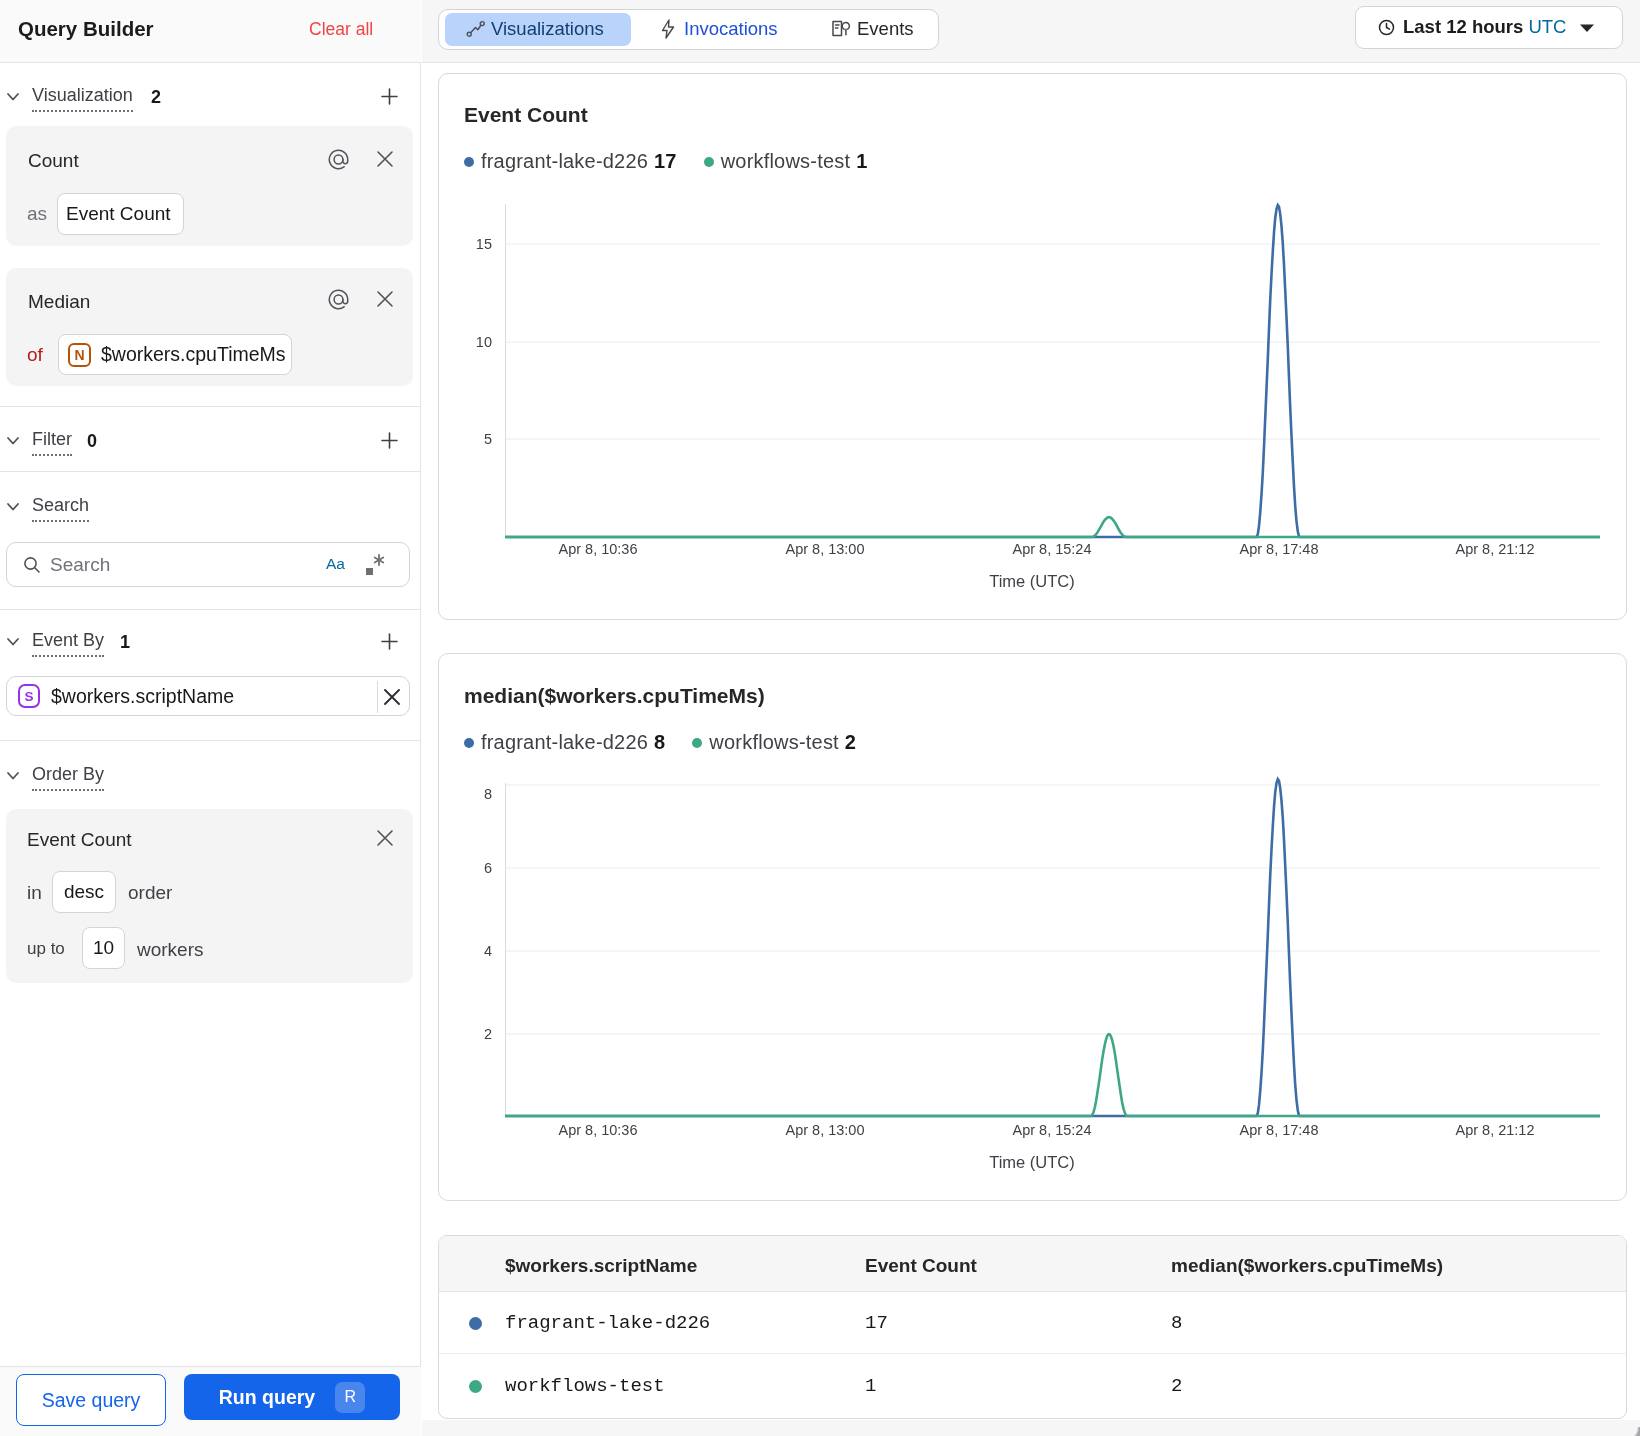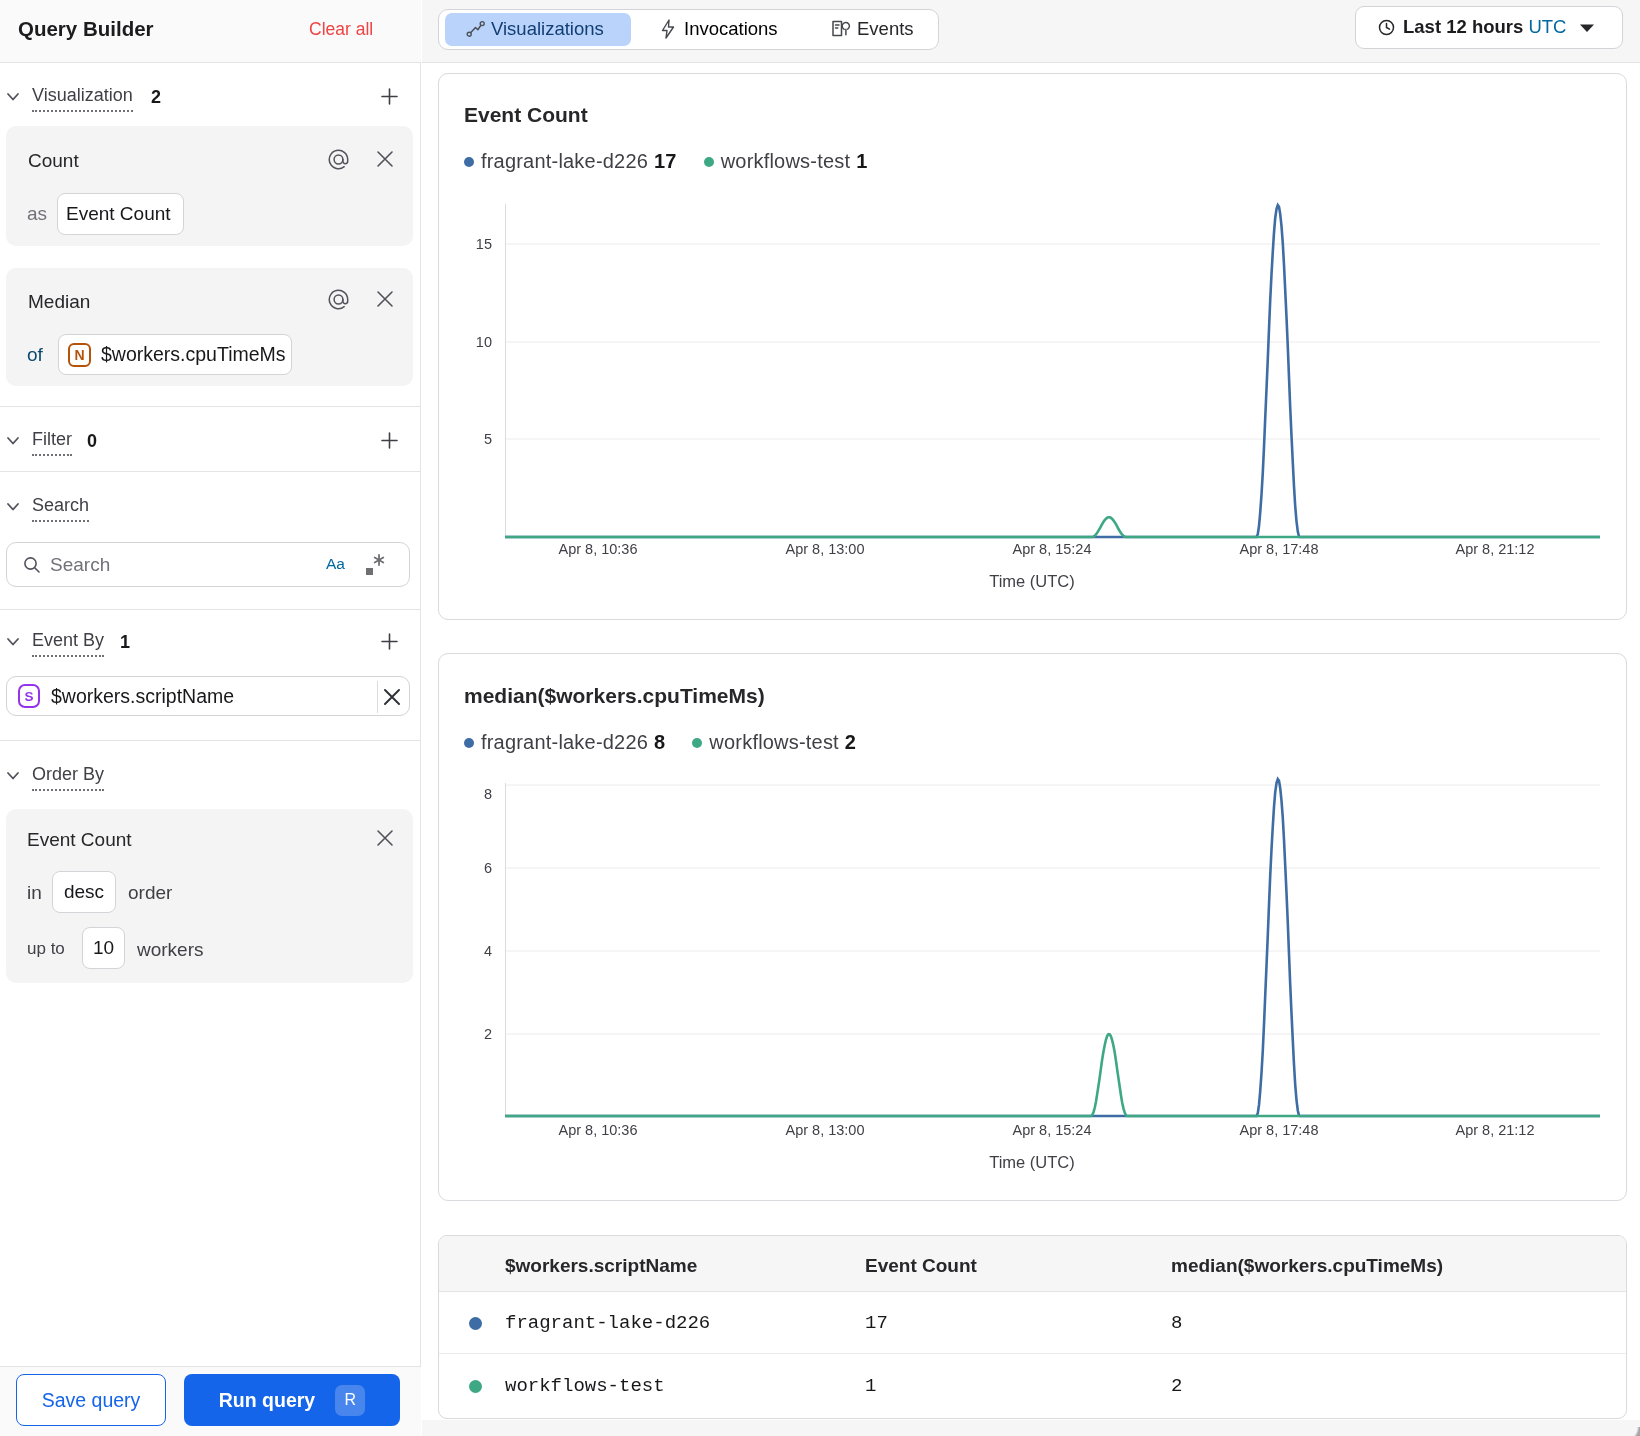--- a/index.html
+++ b/index.html
@@ -52,21 +52,21 @@
 
 <div class="gcard" style="top:268px;height:118px;"></div>
 <div class="abs" style="left:28px;top:291px;font-size:19px;color:#27272a;text-align:center;">Median</div>
 <svg class="abs" style="left:328px;top:289px;" width="21" height="21">
     <circle cx="10.5" cy="10.5" r="4.4" fill="none" stroke="#52525b" stroke-width="1.5"></circle>
     <path d="M14.9,10.5 v1.8 a2.4,2.4 0 0 0 4.8,0 v-1.8 a9.2,9.2 0 1 0 -3.5,7.2" fill="none" stroke="#52525b" stroke-width="1.5" stroke-linecap="round"></path>
   </svg>
 <svg class="abs" style="left:376px;top:290px;" width="18" height="18">
     <path class="xic" d="M2,2 L16,16 M16,2 L2,16"></path>
   </svg>
-<div class="abs" style="left:27px;top:344px;font-size:19px;color:#0c4a6e;">of</div>
+<div class="abs" style="left:27px;top:344px;font-size:19px;color:#b91c1c;">of</div>
 <div class="wbox" style="left:58px;top:334px;width:234px;height:41px;padding-left:9px;">
   <span style="display:inline-flex;align-items:center;justify-content:center;width:23px;height:24px;border:2px solid #b45309;border-radius:6px;color:#b45309;font-size:14px;font-weight:bold;">N</span>
   <span style="margin-left:10px;font-size:19.5px;">$workers.cpuTimeMs</span>
 </div>
 
 <div class="sep" style="top:406px;"></div>
 
 <svg class="abs" style="left:6px;top:435px;" width="14" height="12">
     <path class="chev" d="M2,3 L7,8.5 L12,3"></path>
   </svg>
@@ -127,38 +127,38 @@
   </svg>
 <div class="abs" style="left:27px;top:882px;font-size:19px;color:#3f3f46;">in</div>
 <div class="wbox" style="left:52px;top:871px;width:64px;height:42px;justify-content:center;">desc</div>
 <div class="abs" style="left:128px;top:882px;font-size:19px;color:#3f3f46;">order</div>
 <div class="abs" style="left:27px;top:939px;font-size:17px;color:#3f3f46;">up to</div>
 <div class="wbox" style="left:82px;top:927px;width:43px;height:42px;justify-content:center;">10</div>
 <div class="abs" style="left:137px;top:939px;font-size:19px;color:#3f3f46;">workers</div>
 
 <div class="abs" style="left:0;top:1366px;width:421px;height:70px;background:#fafafa;border-top:1px solid #e4e4e7;"></div>
 <div class="abs" style="left:16px;top:1374px;width:150px;height:52px;border:1px solid #1565ea;border-radius:8px;background:#fff;color:#1565ea;font-size:19.5px;display:flex;align-items:center;justify-content:center;">Save query</div>
-<div class="abs" style="left:184px;top:1374px;width:216px;height:52px;border-radius:8px;background:#1565ea;color:#fff;font-size:19.5px;font-weight:bold;display:flex;align-items:center;justify-content:center;">
+<div class="abs" style="left:184px;top:1374px;width:216px;height:46px;border-radius:8px;background:#1565ea;color:#fff;font-size:19.5px;font-weight:bold;display:flex;align-items:center;justify-content:center;">
   <span>Run query</span>
   <span style="margin-left:20px;display:inline-flex;align-items:center;justify-content:center;width:30px;height:31px;background:rgba(255,255,255,0.22);border-radius:7px;font-size:16px;font-weight:normal;">R</span>
 </div>
 
 <div class="abs" style="left:422px;top:0;width:1218px;height:63px;background:#f6f6f7;border-bottom:1px solid #e4e4e7;"></div>
 <div class="abs" style="left:438px;top:9px;width:501px;height:41px;background:#fff;border:1px solid #d4d4d8;border-radius:10px;"></div>
 <div class="abs" style="left:445px;top:13px;width:186px;height:33px;background:#b9d3fb;border-radius:7px;"></div>
 <svg class="abs" style="left:466px;top:20px;" width="20" height="18">
     <path d="M3.2,14.2 L9.5,7.5 L11.8,9.8 L16,3.8" fill="none" stroke="#4b5058" stroke-width="1.5" stroke-linecap="round" stroke-linejoin="round"></path>
     <circle cx="3.2" cy="14.2" r="2" fill="#b9d3fb" stroke="#4b5058" stroke-width="1.4"></circle>
     <circle cx="16.2" cy="3.6" r="2" fill="#b9d3fb" stroke="#4b5058" stroke-width="1.4"></circle>
   </svg>
 <div class="abs" style="left:491px;top:18px;font-size:18.5px;color:#133e73;">Visualizations</div>
 <svg class="abs" style="left:659px;top:18px;" width="18" height="22">
     <path d="M10,2 L3.5,12.5 H8 L7,20 L14.5,9 H9.5 Z" fill="none" stroke="#45484e" stroke-width="1.4" stroke-linejoin="round"></path>
   </svg>
-<div class="abs" style="left:684px;top:18px;font-size:18.5px;color:#000000;">Invocations</div>
+<div class="abs" style="left:684px;top:18px;font-size:18.5px;color:#1d4ed8;">Invocations</div>
 <svg class="abs" style="left:831px;top:20px;" width="20" height="17">
     <path d="M2,1.5 H10.5 V15.5 H2 Z" fill="none" stroke="#45484e" stroke-width="1.5" stroke-linejoin="round"></path>
     <path d="M4.5,5 H8 M4.5,8 H6.8" stroke="#45484e" stroke-width="1.5" stroke-linecap="round"></path>
     <path d="M13.2,9.3 a3.6,3.6 0 1 1 3.4,-0.1 M14.9,9.3 V14.7" fill="none" stroke="#45484e" stroke-width="1.5" stroke-linecap="round"></path>
   </svg>
 <div class="abs" style="left:857px;top:18px;font-size:18.5px;color:#27272a;">Events</div>
 
 <div class="abs" style="left:1355px;top:6px;width:268px;height:43px;background:#fff;border:1px solid #d4d4d8;border-radius:9px;"></div>
 <svg class="abs" style="left:1378px;top:19px;" width="17" height="17">
     <circle cx="8.5" cy="8.5" r="7" fill="none" stroke="#27272a" stroke-width="1.5"></circle>

